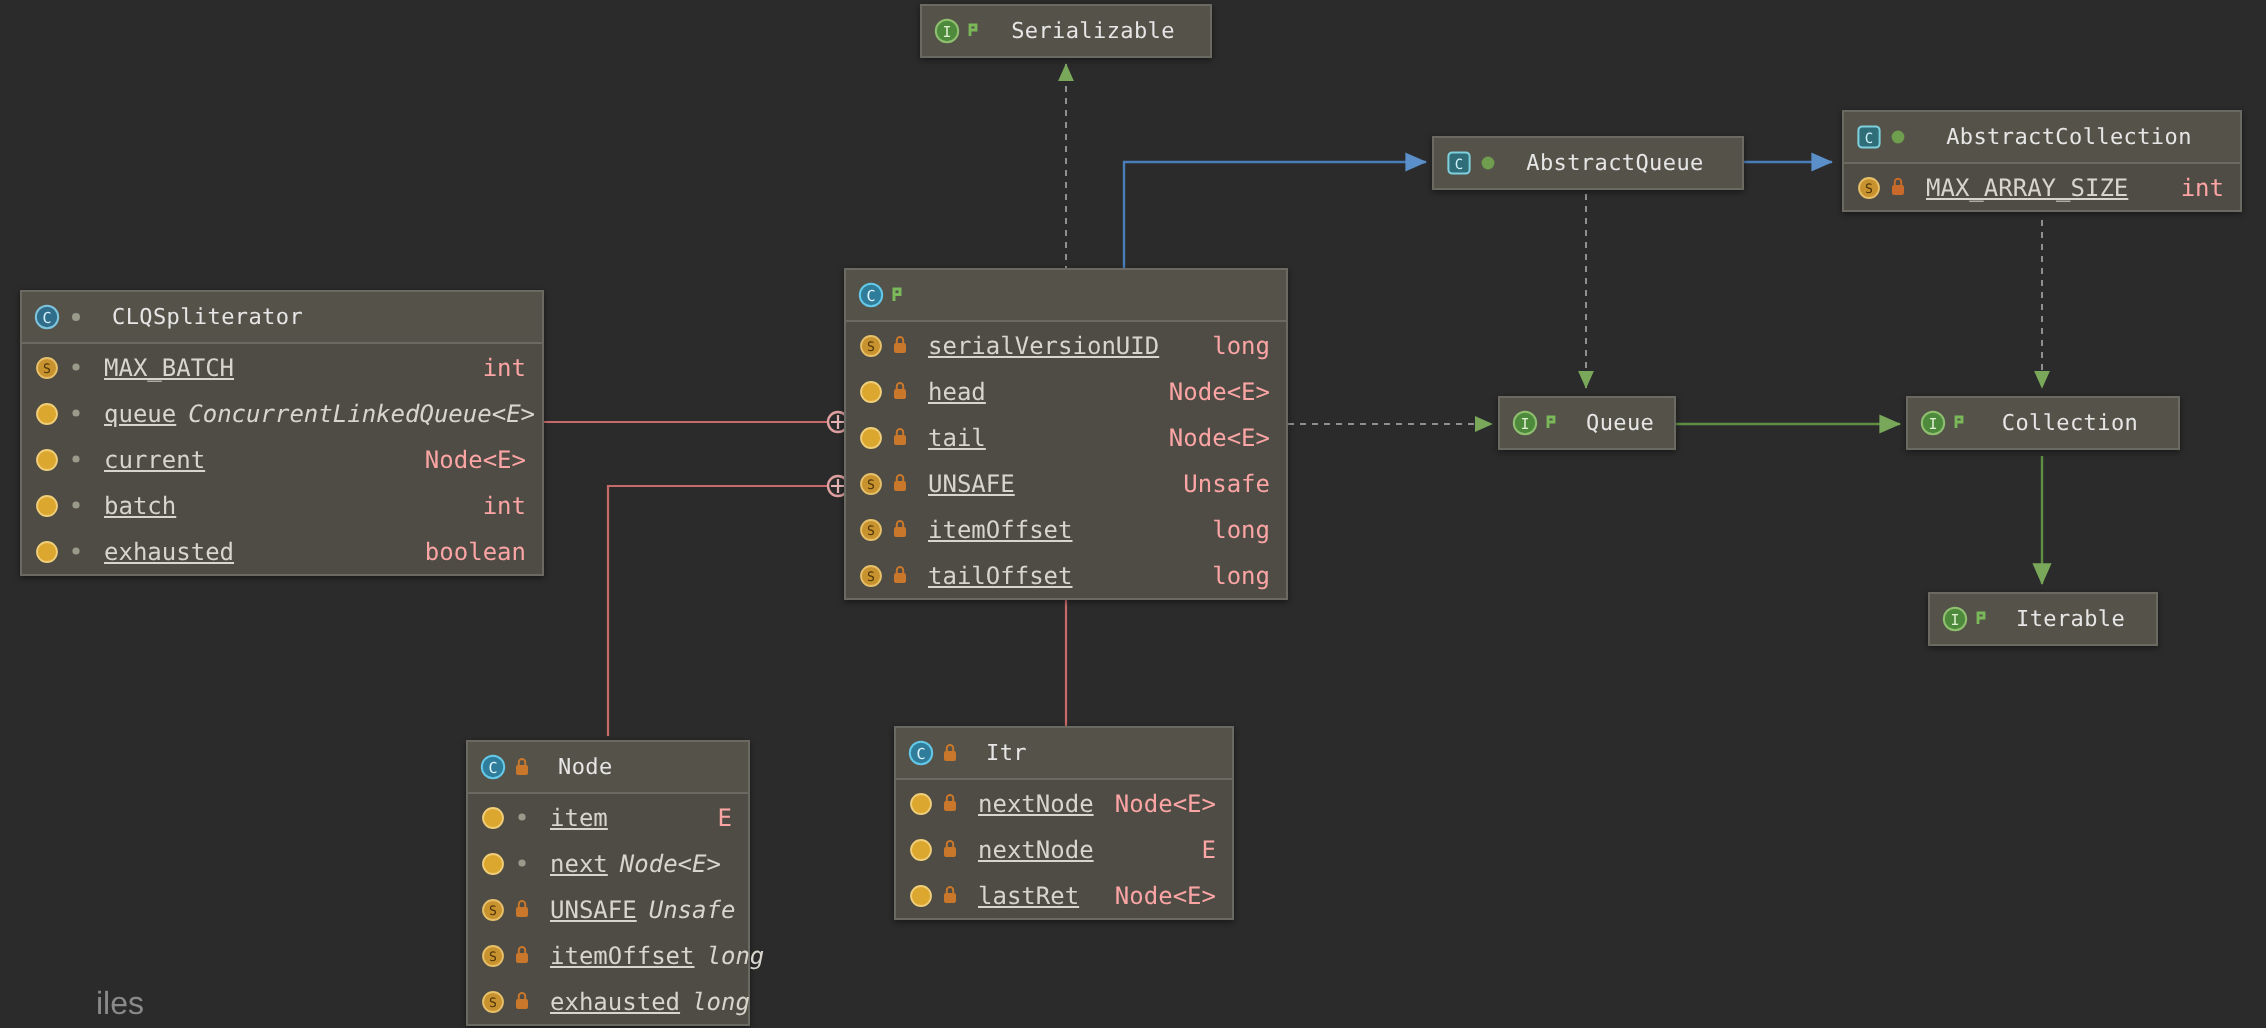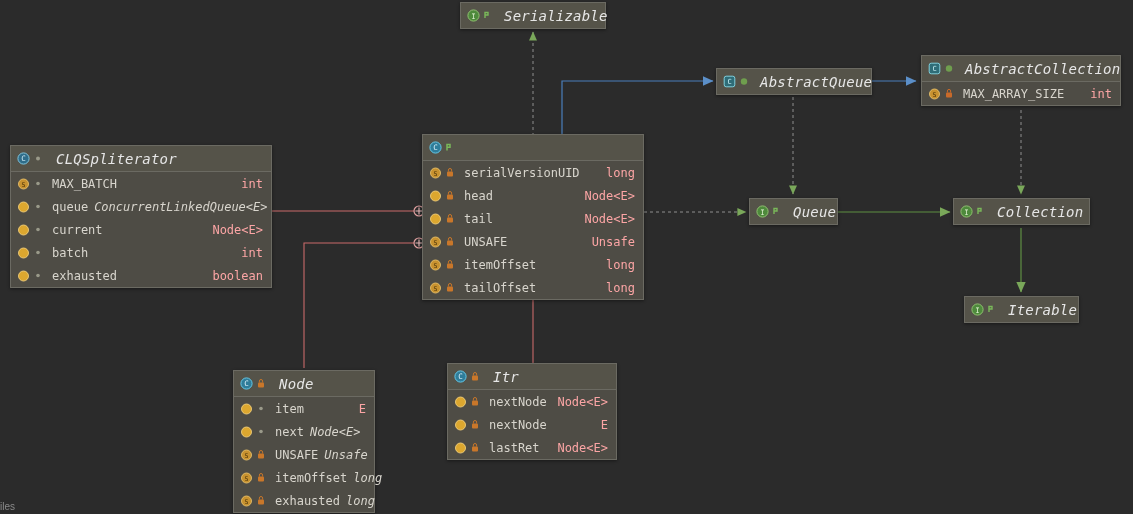--- a/index.html
+++ b/index.html
@@ -22,45 +22,44 @@
   .node .title{
     display:flex;align-items:center;
     height:25px;padding:0 10px 0 6px;
     background:#555349;
     border-bottom:1px solid #6b6a62;
     white-space:nowrap;
   }
   .node.plain .title{border-bottom:none;}
   .node .title .tname{
     flex:1;text-align:center;
-    font-size:14px;color:#e6e6e6;letter-spacing:.2px;
+    font-size:11px;color:#e6e6e6;letter-spacing:.2px;
     padding:0 6px;
-    font-style:italic;
   }
   .node.leftname .title .tname{text-align:left;padding-left:8px;}
 
   .row{
     display:flex;align-items:center;
     height:23px;padding:0 8px 0 6px;
     font-size:12px;color:#d8d5cd;
     white-space:nowrap;
   }
-  .row .fname{margin-left:4px;}
+  .row .fname{margin-left:4px;text-decoration:underline;}
   .row .ftype{margin-left:auto;padding-left:10px;color:#fca5a5;}
   .row .inline-type{margin-left:6px;font-style:italic;}
 
   
   .ic{width:13px;height:13px;flex:0 0 13px;position:relative;display:inline-block;margin-right:3px;}
   .ic svg{display:block;width:13px;height:13px;}
   .vis{width:10px;height:13px;flex:0 0 10px;position:relative;display:inline-block;margin-right:5px;}
   .vis svg{display:block;width:10px;height:13px;}
 
   .corner{
-    position:absolute;font-size:10px;color:#8a8a8a;
-    left:0;bottom:2px;font-family:"Liberation Sans",sans-serif;
+    position:absolute;font-size:16px;color:#8a8a8a;
+    left:0;bottom:2px;font-family:"Liberation Sans",sans-serif;padding-left:48px;
   }
 </style>
 </head>
 <body>
 
 <div id="canvas">
 
   <svg class="wires" viewBox="0 0 1133 514">
     <defs>
       <marker id="greenTri" markerWidth="10" markerHeight="10" refX="8.6" refY="4" orient="auto">

